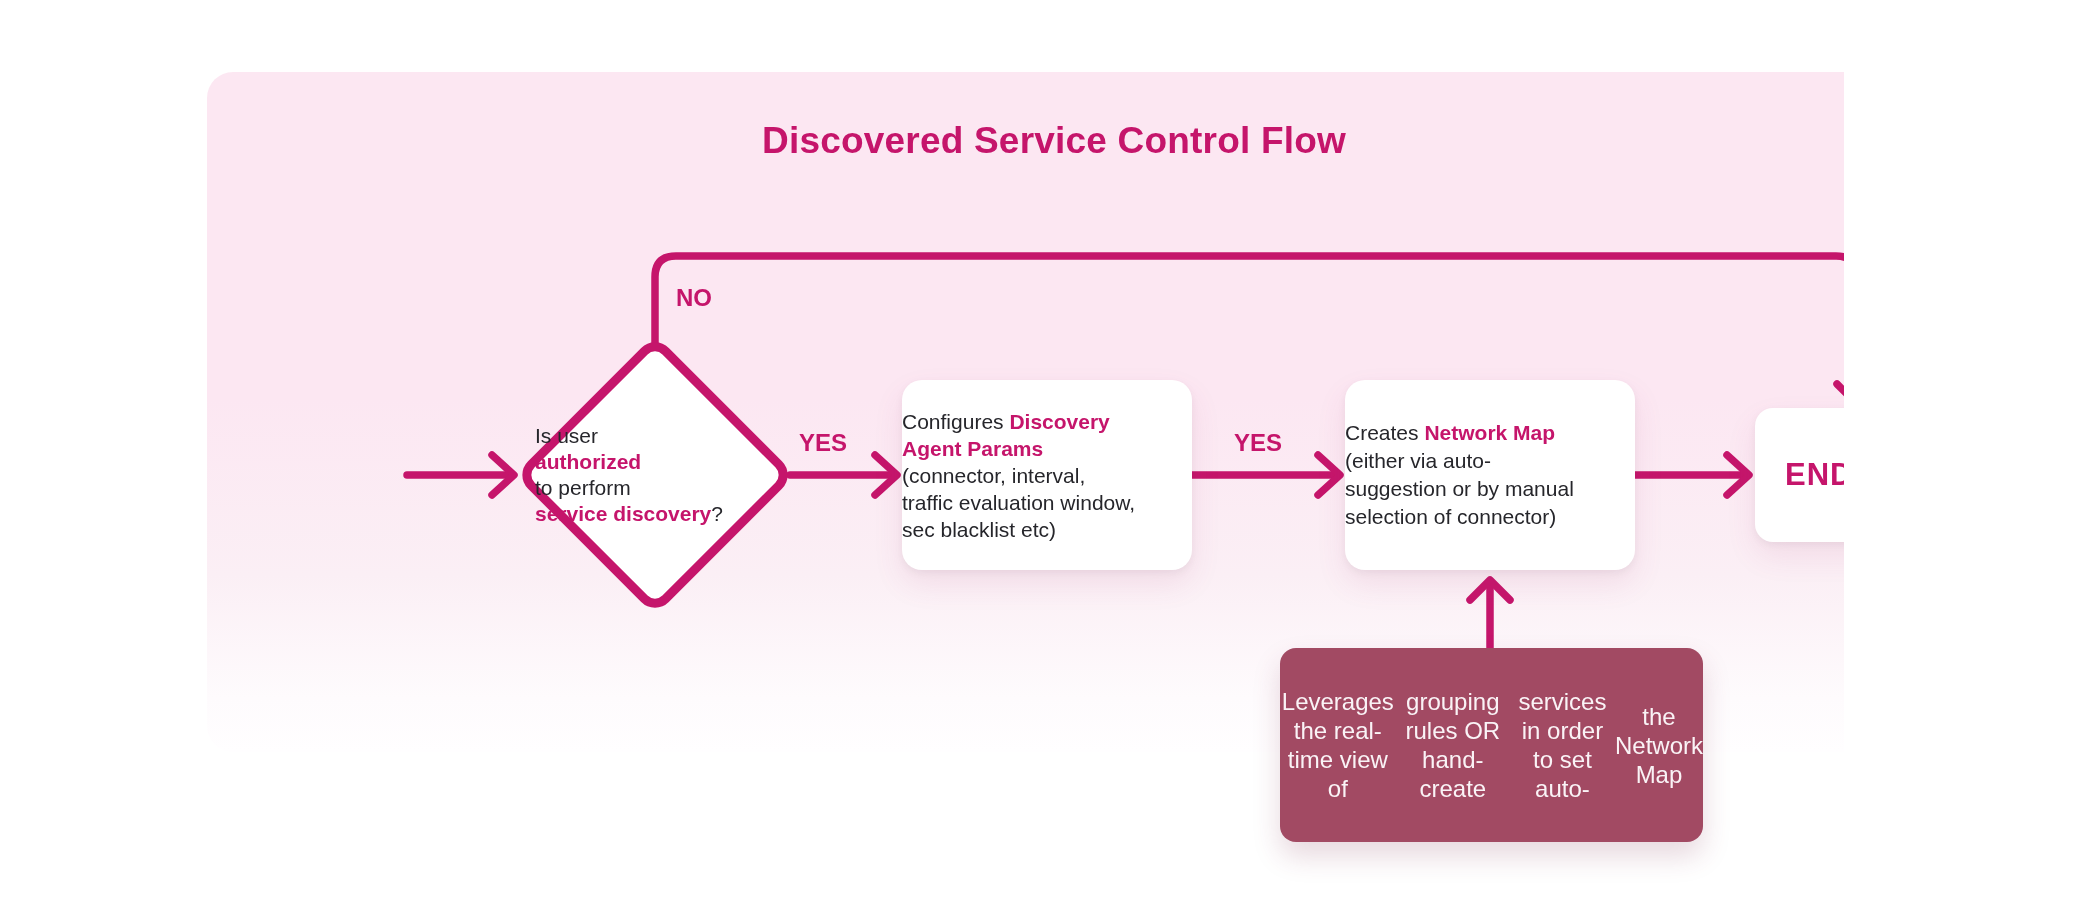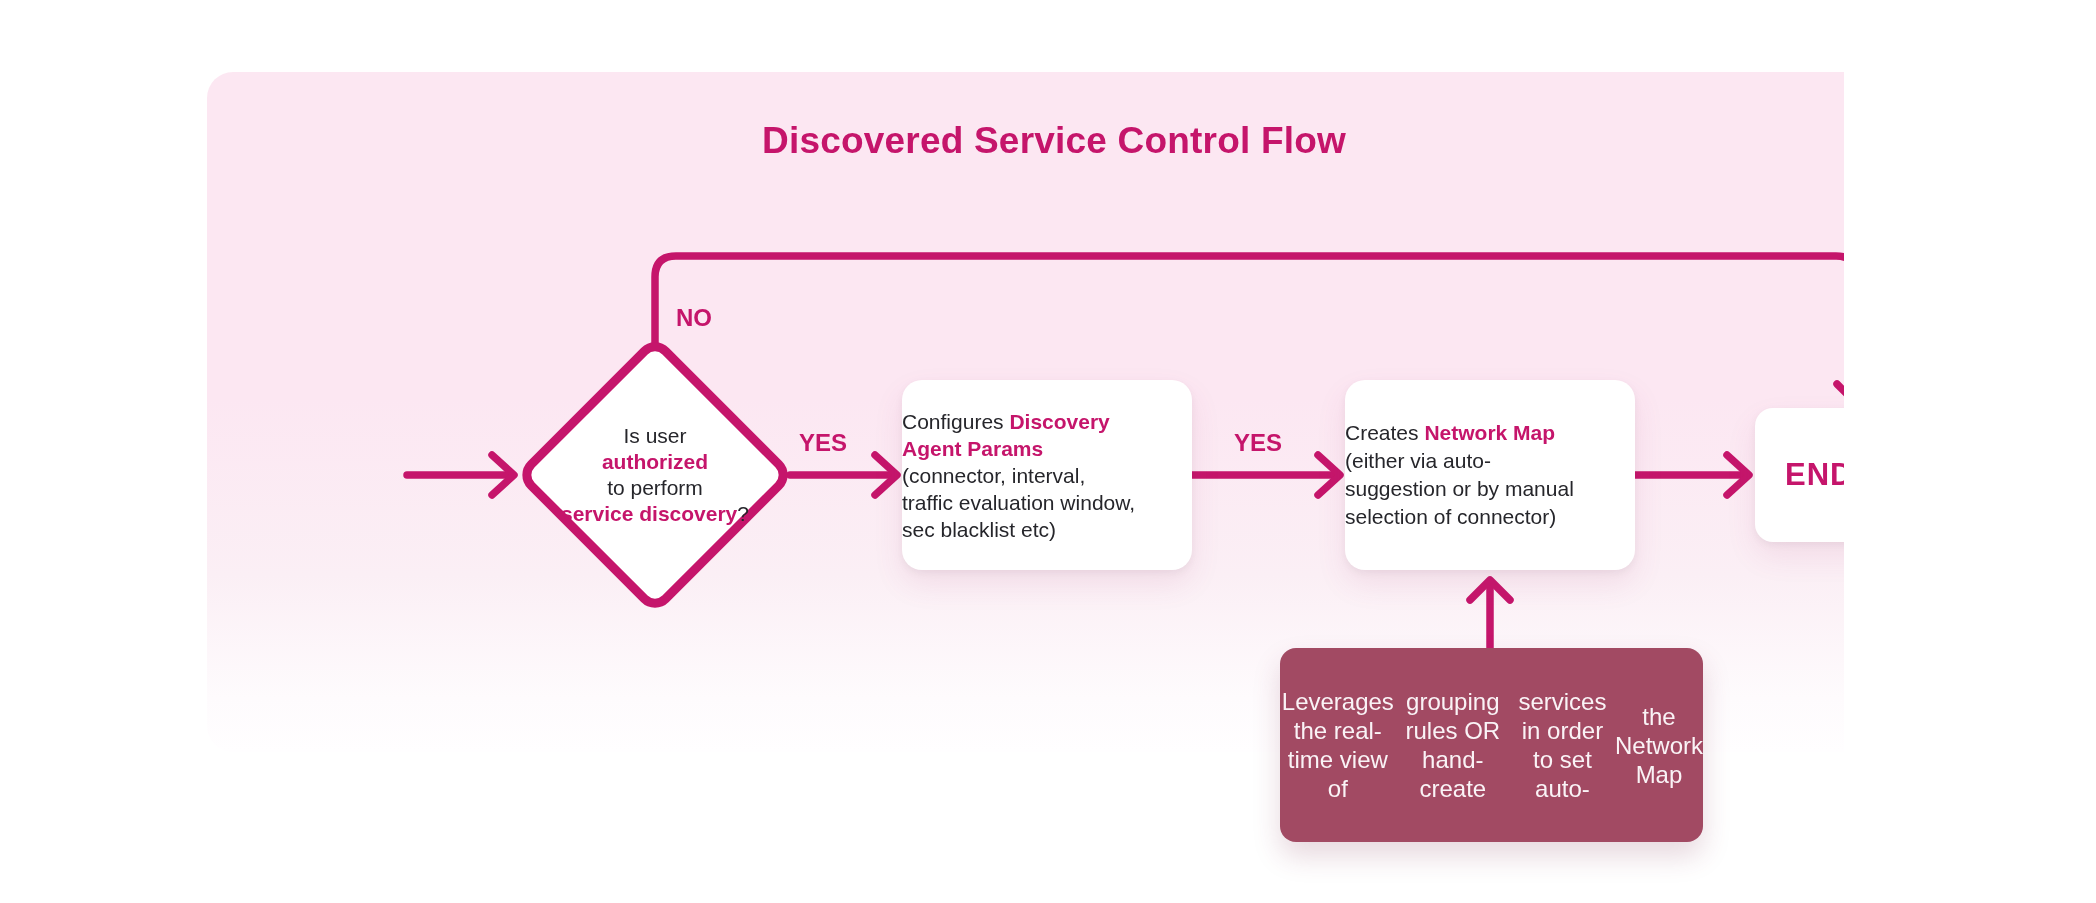--- a/index.html
+++ b/index.html
@@ -30,33 +30,33 @@
     text-align:center;font-size:21px;line-height:28px;
     box-shadow:0 14px 30px rgba(170,60,115,.10),0 3px 8px rgba(0,0,0,.05);
   }
   .node-start{left:112px;top:400px;width:295px;height:148px;}
   .node-configure{left:902px;top:380px;width:290px;height:190px;line-height:27px;}
   .node-create{left:1345px;top:380px;width:290px;height:190px;}
   .node-end{left:1755px;top:408px;width:227px;height:134px;border-radius:18px;
     font-size:31px;font-weight:700;letter-spacing:1px;color:var(--accent);padding-left:30px;}
   .diamond-text{
     position:absolute;left:535px;top:408px;width:240px;height:134px;
-    display:flex;flex-direction:column;align-items:center;justify-content:center;
+    display:flex;flex-direction:column;align-items:flex-start;justify-content:center;
     text-align:center;font-size:21px;line-height:26px;color:var(--ink);
   }
   .note{
     position:absolute;left:1280px;top:648px;width:423px;height:194px;border-radius:16px;
     background:var(--note);color:#FAF3F6;
     display:flex;flex-direction:row;align-items:center;justify-content:center;
     text-align:center;font-size:24px;line-height:29px;
     box-shadow:0 14px 28px rgba(120,40,70,.18);
   }
   .em{color:var(--accent);font-weight:700;}
   .edge-label{position:absolute;font-size:24px;font-weight:700;color:var(--accent);}
-  .label-no{left:676px;top:284px;margin-top:20px;}
+  .label-no{left:676px;top:284px;}
   .label-yes-1{left:799px;top:429px;}
   .label-yes-2{left:1234px;top:429px;}
 </style>
 </head>
 <body>
 
 <div class="canvas">
 
   <div class="panel"></div>
 

